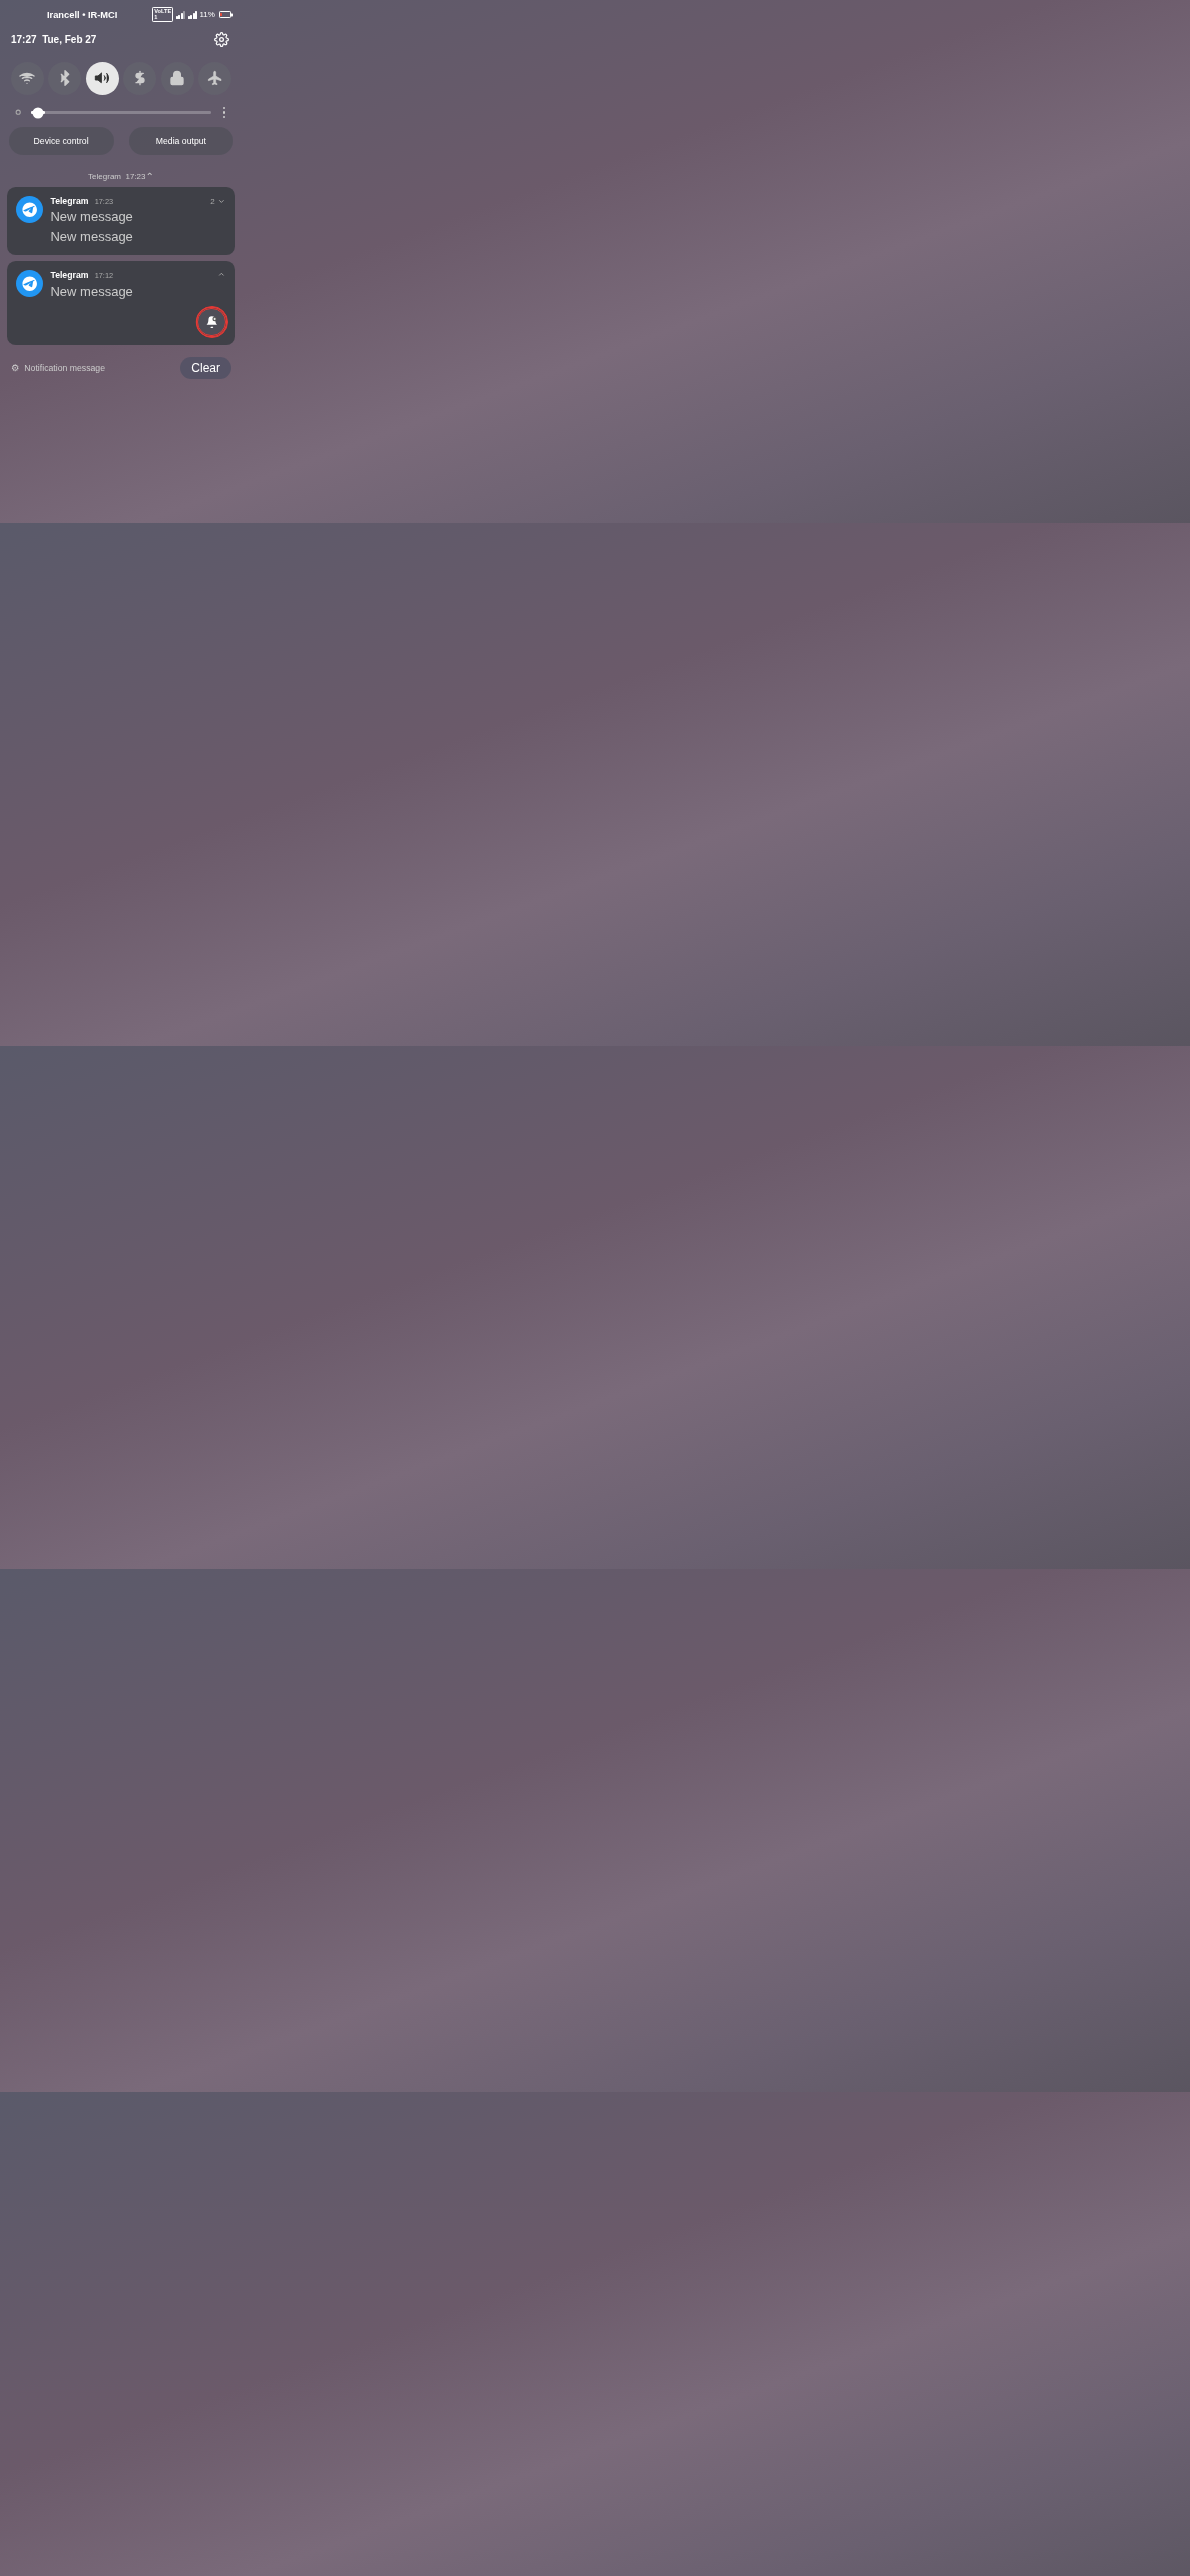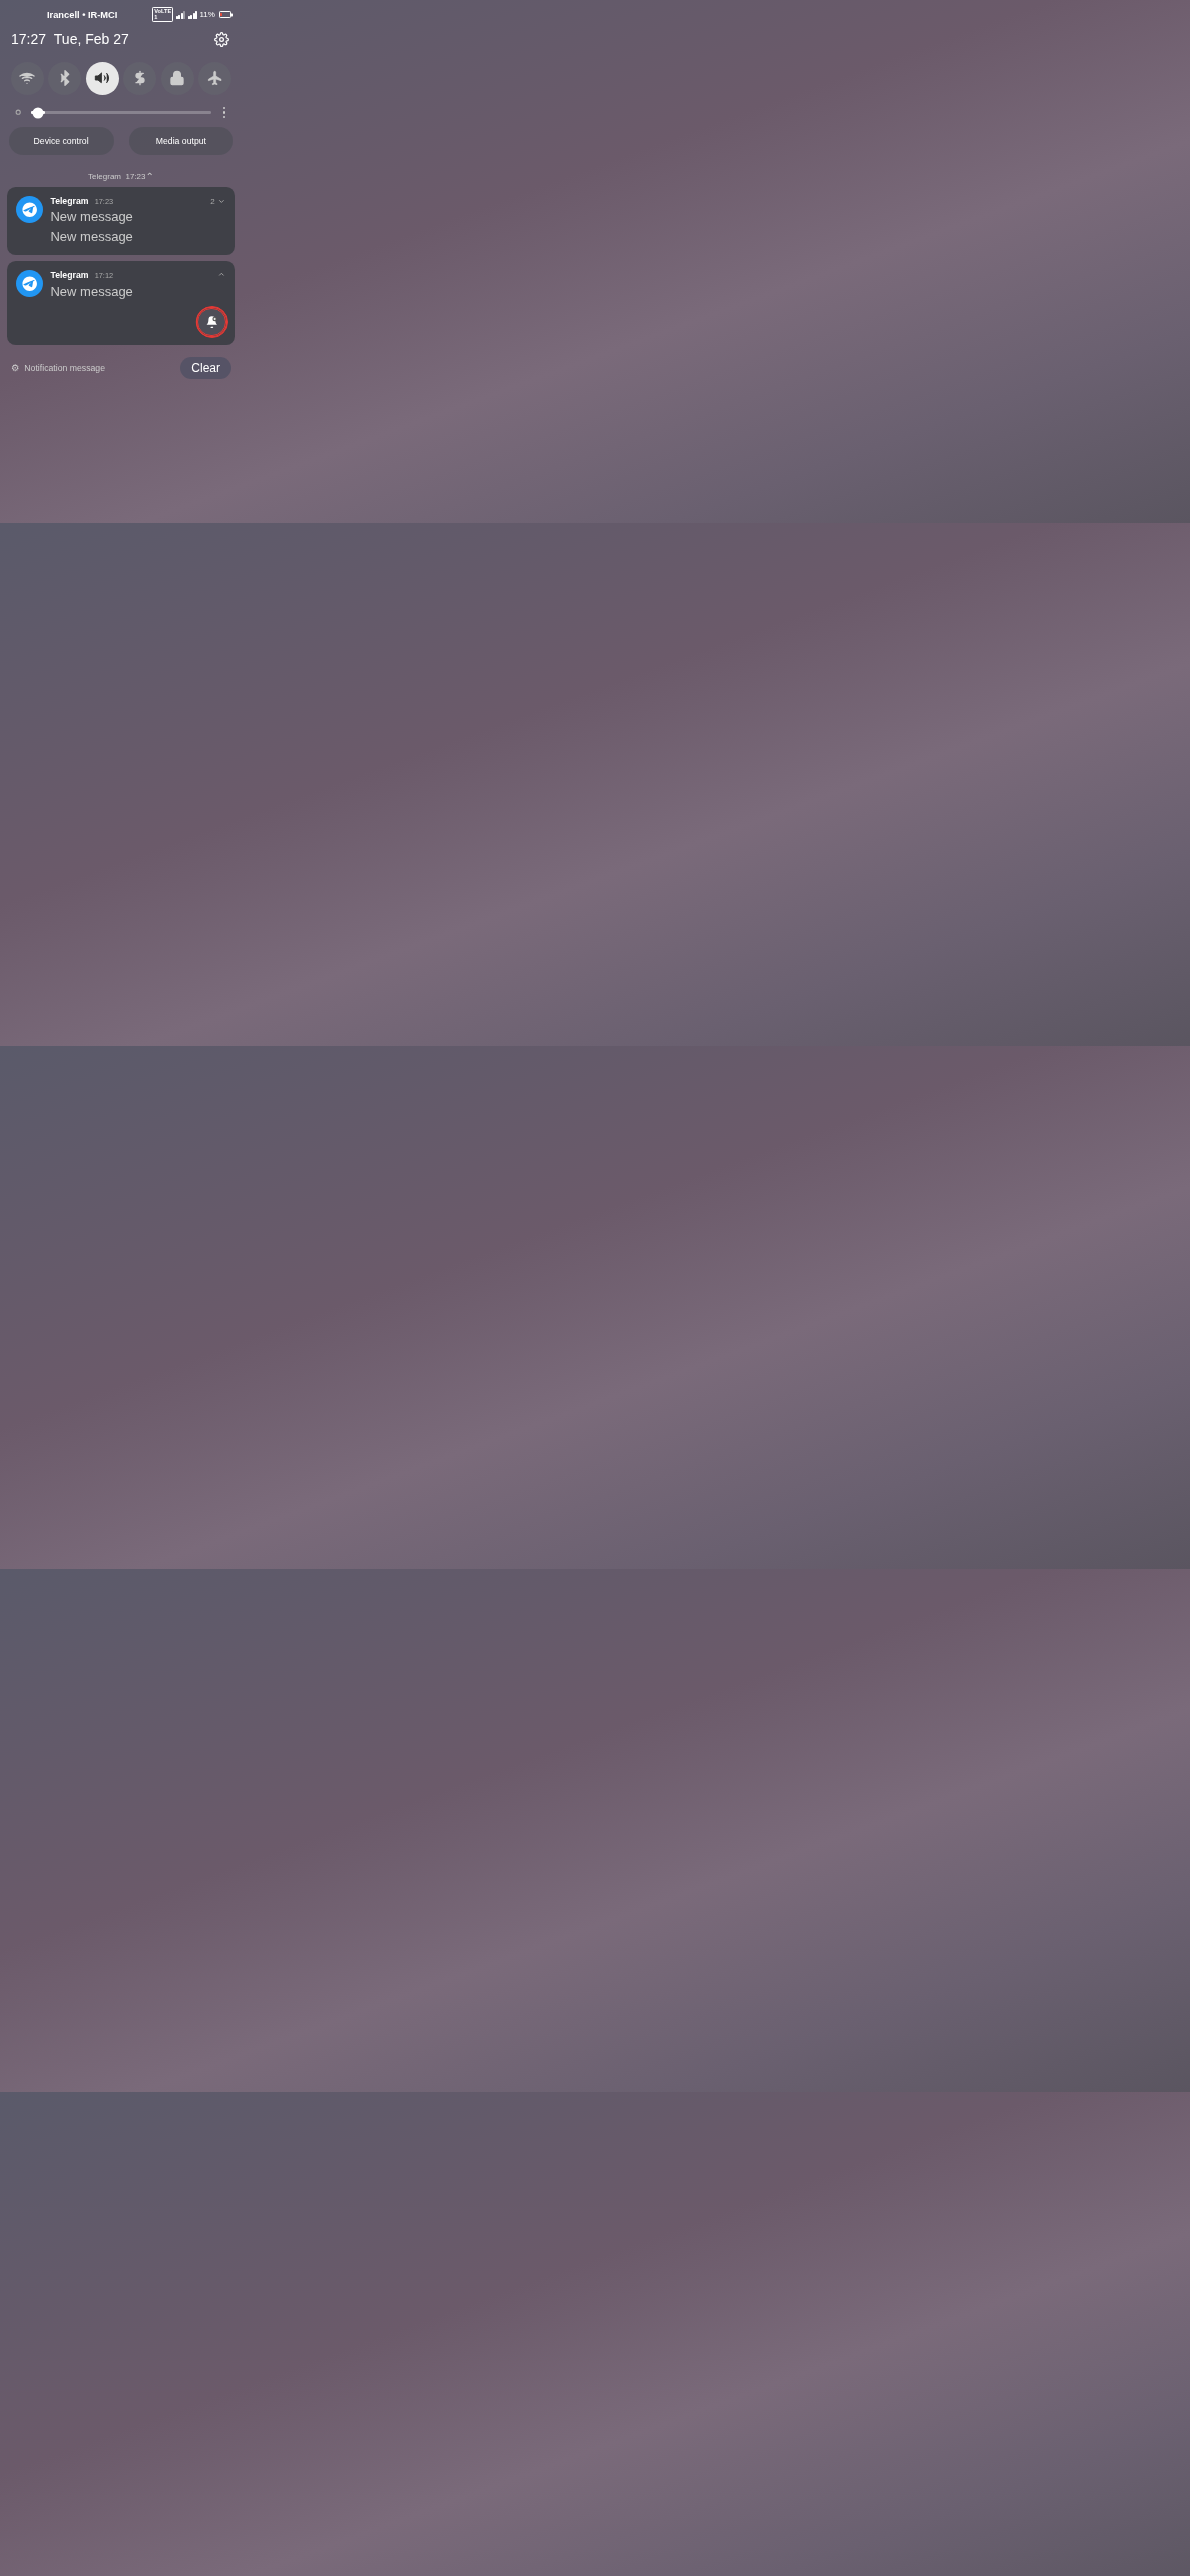--- a/index.html
+++ b/index.html
@@ -95,22 +95,22 @@
     }
 
     .datetime-row {
       display: flex;
       justify-content: space-between;
       align-items: center;
       padding: 2.5px 11px 7.4px;
     }
 
     .datetime {
-      font-size: 14px;
-      font-weight: 400;
+      font-size: 10px;
+      font-weight: 700;
       color: #fff;
     }
 
     .settings-icon {
       width: 20px;
       height: 20px;
       display: flex;
       align-items: center;
       justify-content: center;
       cursor: pointer;

